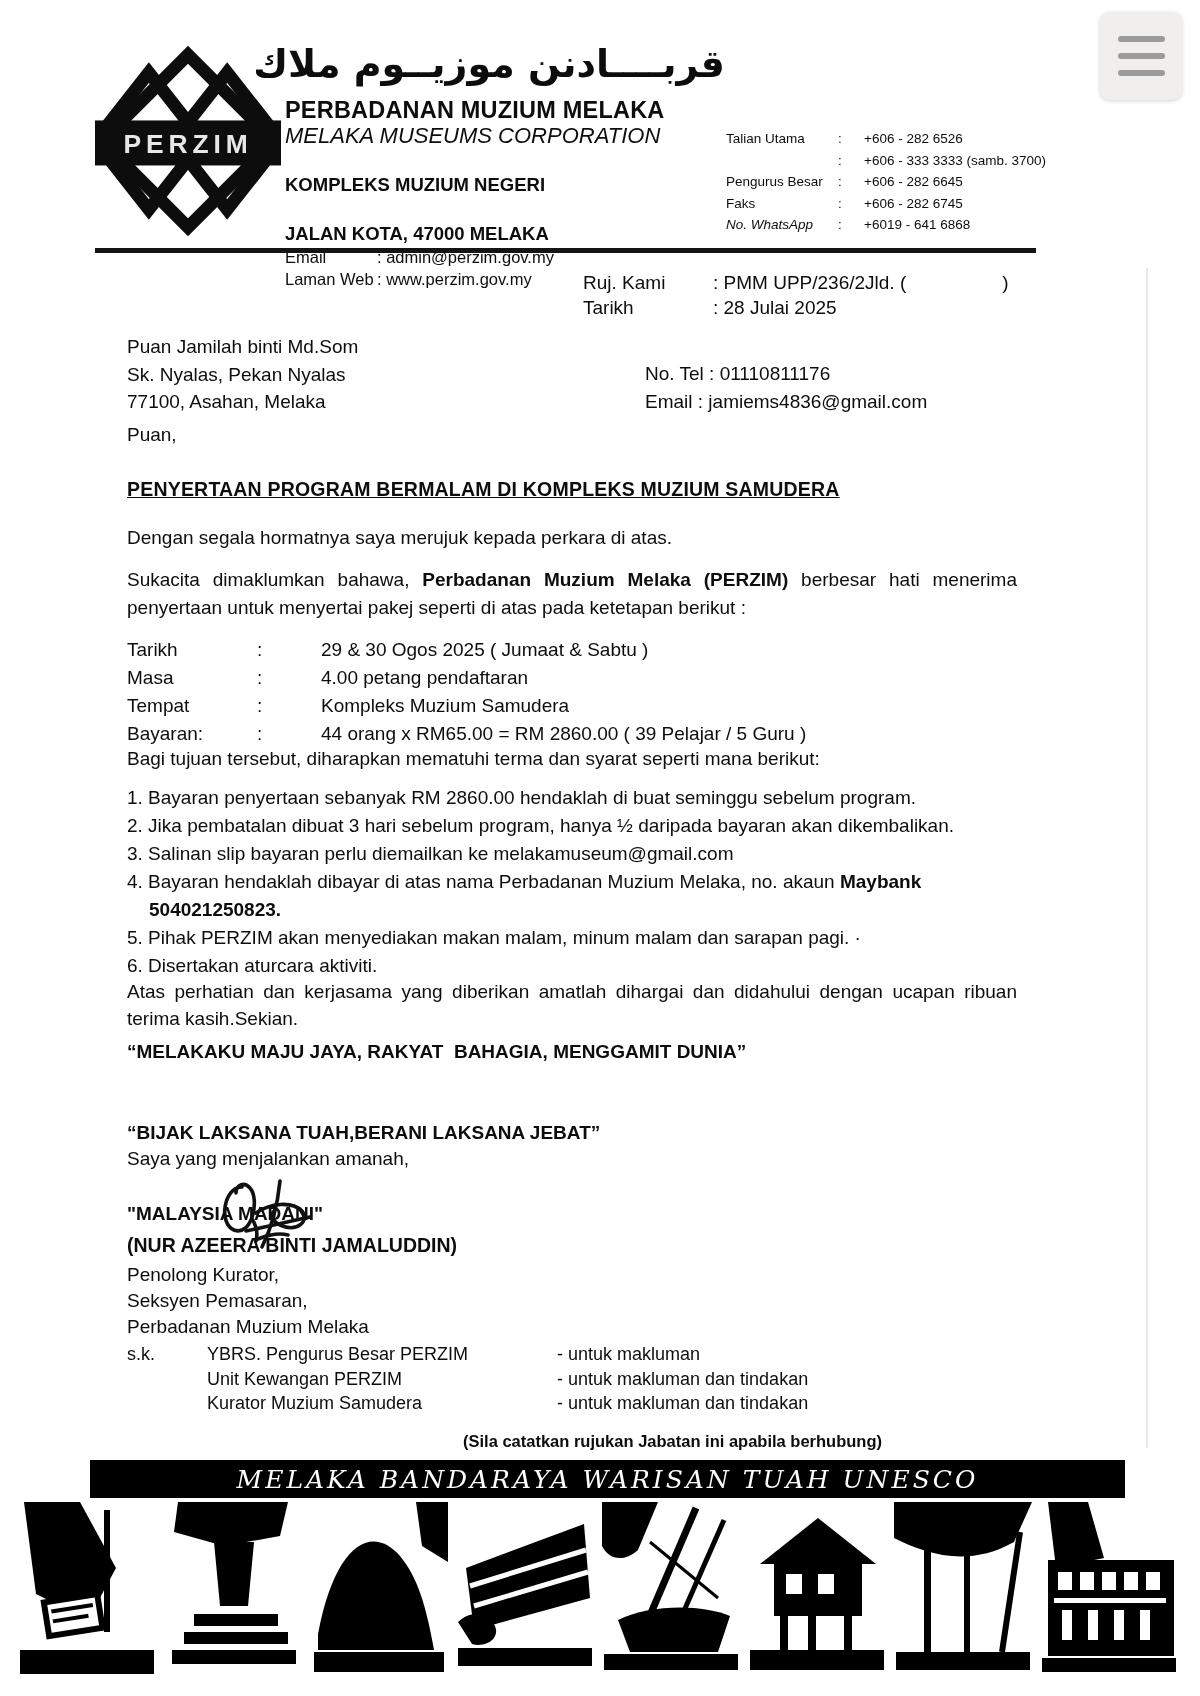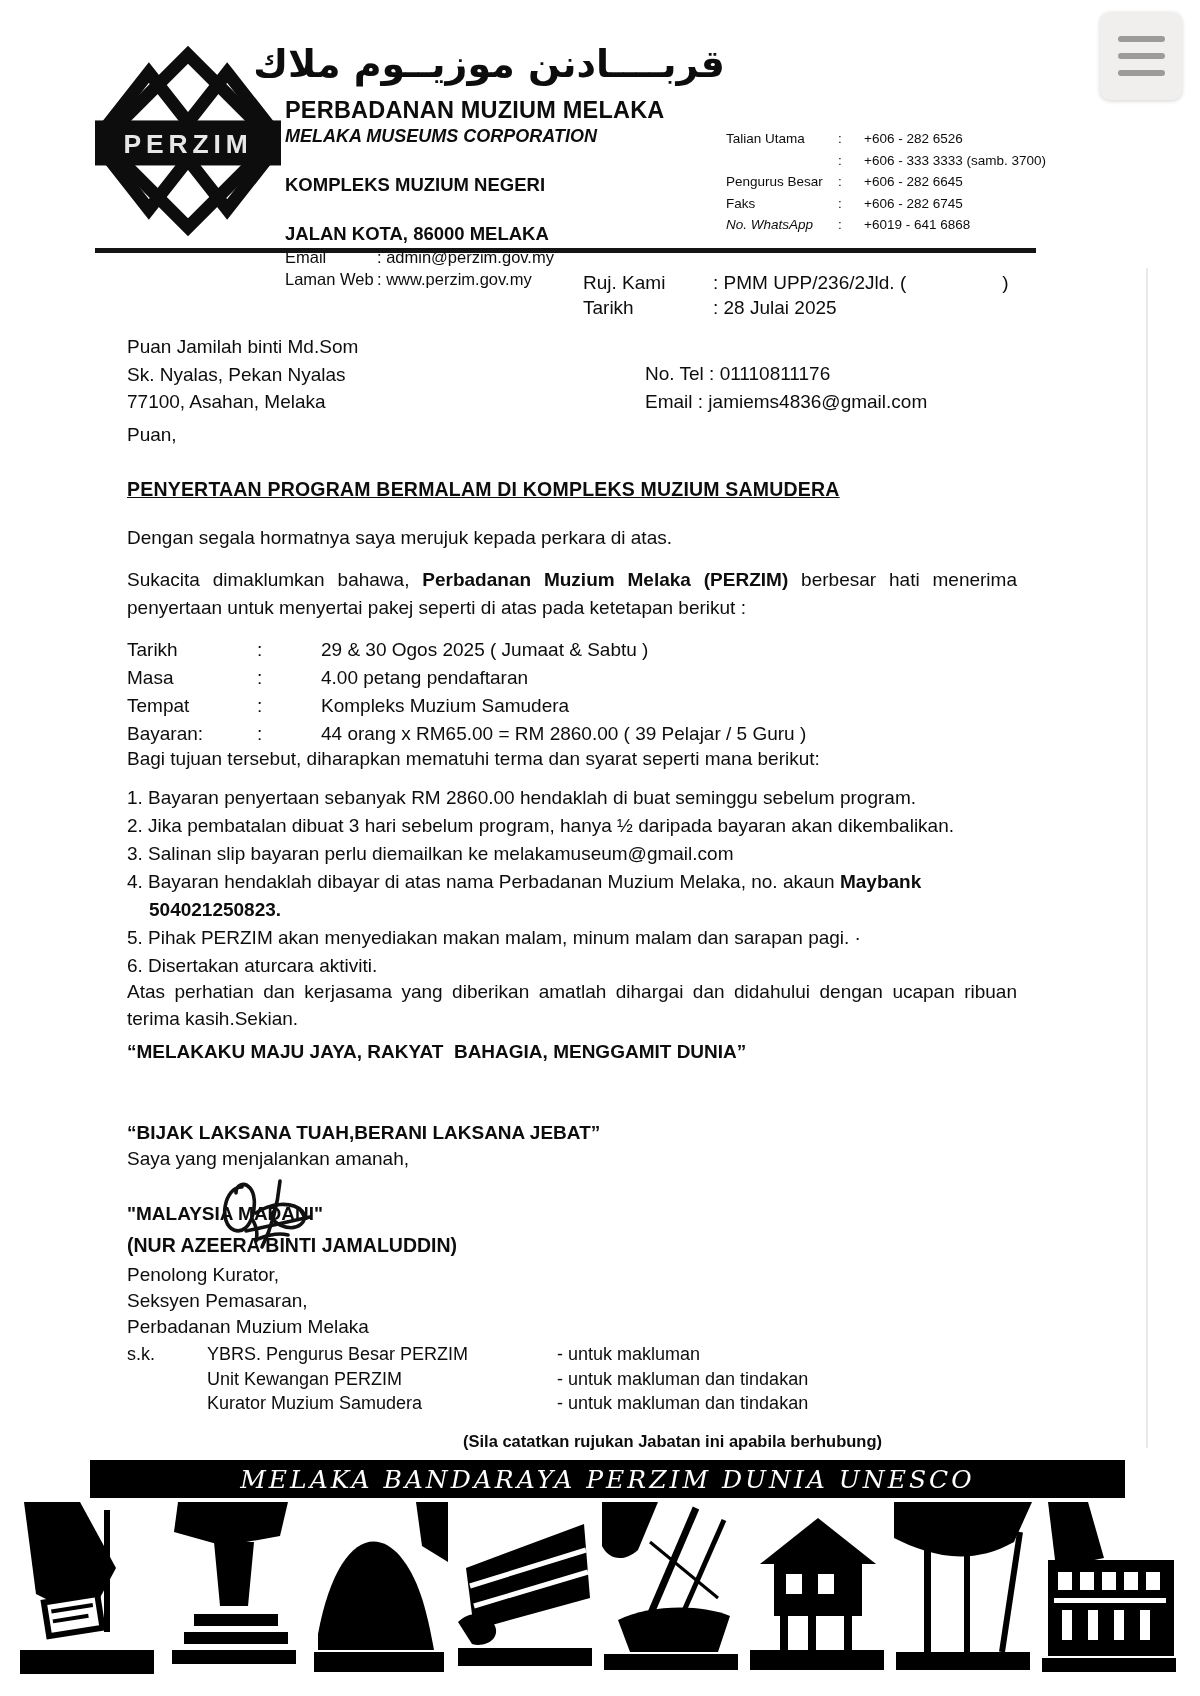--- a/index.html
+++ b/index.html
@@ -19,21 +19,21 @@
     border-radius:10px;box-shadow:0 1px 4px rgba(0,0,0,.18);display:flex;flex-direction:column;
     justify-content:center;align-items:center;gap:11px;cursor:pointer;}
   .menu-btn .bar{width:47px;height:6px;border-radius:3px;background:var(--menu-bar);}
 
   
   .logo{position:absolute;top:42px;left:95px;width:186px;height:198px;}
   .org-block{position:absolute;top:38px;left:285px;width:440px;}
   .jawi{font-family:"DejaVu Sans", sans-serif;font-weight:bold;font-size:38px;line-height:52px;
     direction:rtl;text-align:left;white-space:nowrap;}
   .org-name{font-size:23.5px;font-weight:bold;line-height:28px;margin-top:6px;letter-spacing:.2px;}
-  .org-en{font-size:18px;font-weight:bold;font-style:italic;line-height:24px;}
+  .org-en{font-size:22px;font-weight:normal;font-style:italic;line-height:24px;}
   .org-l3,.org-l4{font-size:18.5px;font-weight:bold;line-height:24px;margin-top:25px;}
   .hdr-row{font-size:16.5px;line-height:22px;display:flex;}
   .hdr-row .lbl{width:92px;flex:none;}
   .contact-block{position:absolute;top:128px;left:718px;width:350px;font-size:13.5px;line-height:21.5px;}
   .contact-row{display:flex;}
   .contact-row .c-lbl{width:112px;flex:none;margin-left:8px;}
   .contact-row .c-sep{width:26px;flex:none;}
   .contact-row .c-val{flex:1;white-space:nowrap;}
   .it{font-style:italic;}
 
@@ -107,21 +107,21 @@
     </g>
     <rect x="0" y="79" width="190" height="46" fill="#0d0d0d"></rect>
     <text x="95" y="112" text-anchor="middle" fill="#ffffff" font-family="Liberation Sans, sans-serif" font-size="27" font-weight="bold" letter-spacing="5" opacity="0.9">PERZIM</text>
   </svg>
 
   <div class="org-block">
     <div class="jawi">قربــــادنن موزيــوم ملاك</div>
     <div class="org-name">PERBADANAN MUZIUM MELAKA</div>
     <div class="org-en">MELAKA MUSEUMS CORPORATION</div>
     <div class="org-l3">KOMPLEKS MUZIUM NEGERI</div>
-    <div class="org-l4">JALAN KOTA, 86000 MELAKA</div>
+    <div class="org-l4">JALAN KOTA, 47000 MELAKA</div>
     <div class="hdr-row">
       <span class="lbl">Email</span>
       <span>: admin@perzim.gov.my</span>
     </div>
     <div class="hdr-row">
       <span class="lbl">Laman Web</span>
       <span>: www.perzim.gov.my</span>
     </div>
   </div>
 
@@ -257,21 +257,21 @@
       <span>- untuk makluman dan tindakan</span>
       <span></span>
       <span>Kurator Muzium Samudera</span>
       <span>- untuk makluman dan tindakan</span>
     </div>
   </div>
 
   <div class="footnote">(Sila catatkan rujukan Jabatan ini apabila berhubung)</div>
 
   <div class="banner">
-    <span>MELAKA BANDARAYA PERZIM DUNIA UNESCO</span>
+    <span>MELAKA BANDARAYA WARISAN TUAH UNESCO</span>
   </div>
 
   <svg class="photo-strip" viewBox="0 0 1160 176" preserveAspectRatio="none">
 
     <g>
       <rect x="0" y="0" width="138" height="176" fill="#fff"></rect>
       <path d="M6 0 L62 0 L98 66 L70 118 L18 92 Z" fill="#000"></path>
       <rect x="86" y="8" width="6" height="122" fill="#000"></rect>
       <g transform="rotate(-9 56 112)">
           <rect x="28" y="96" width="54" height="34" fill="#fff" stroke="#000" stroke-width="6"></rect>

